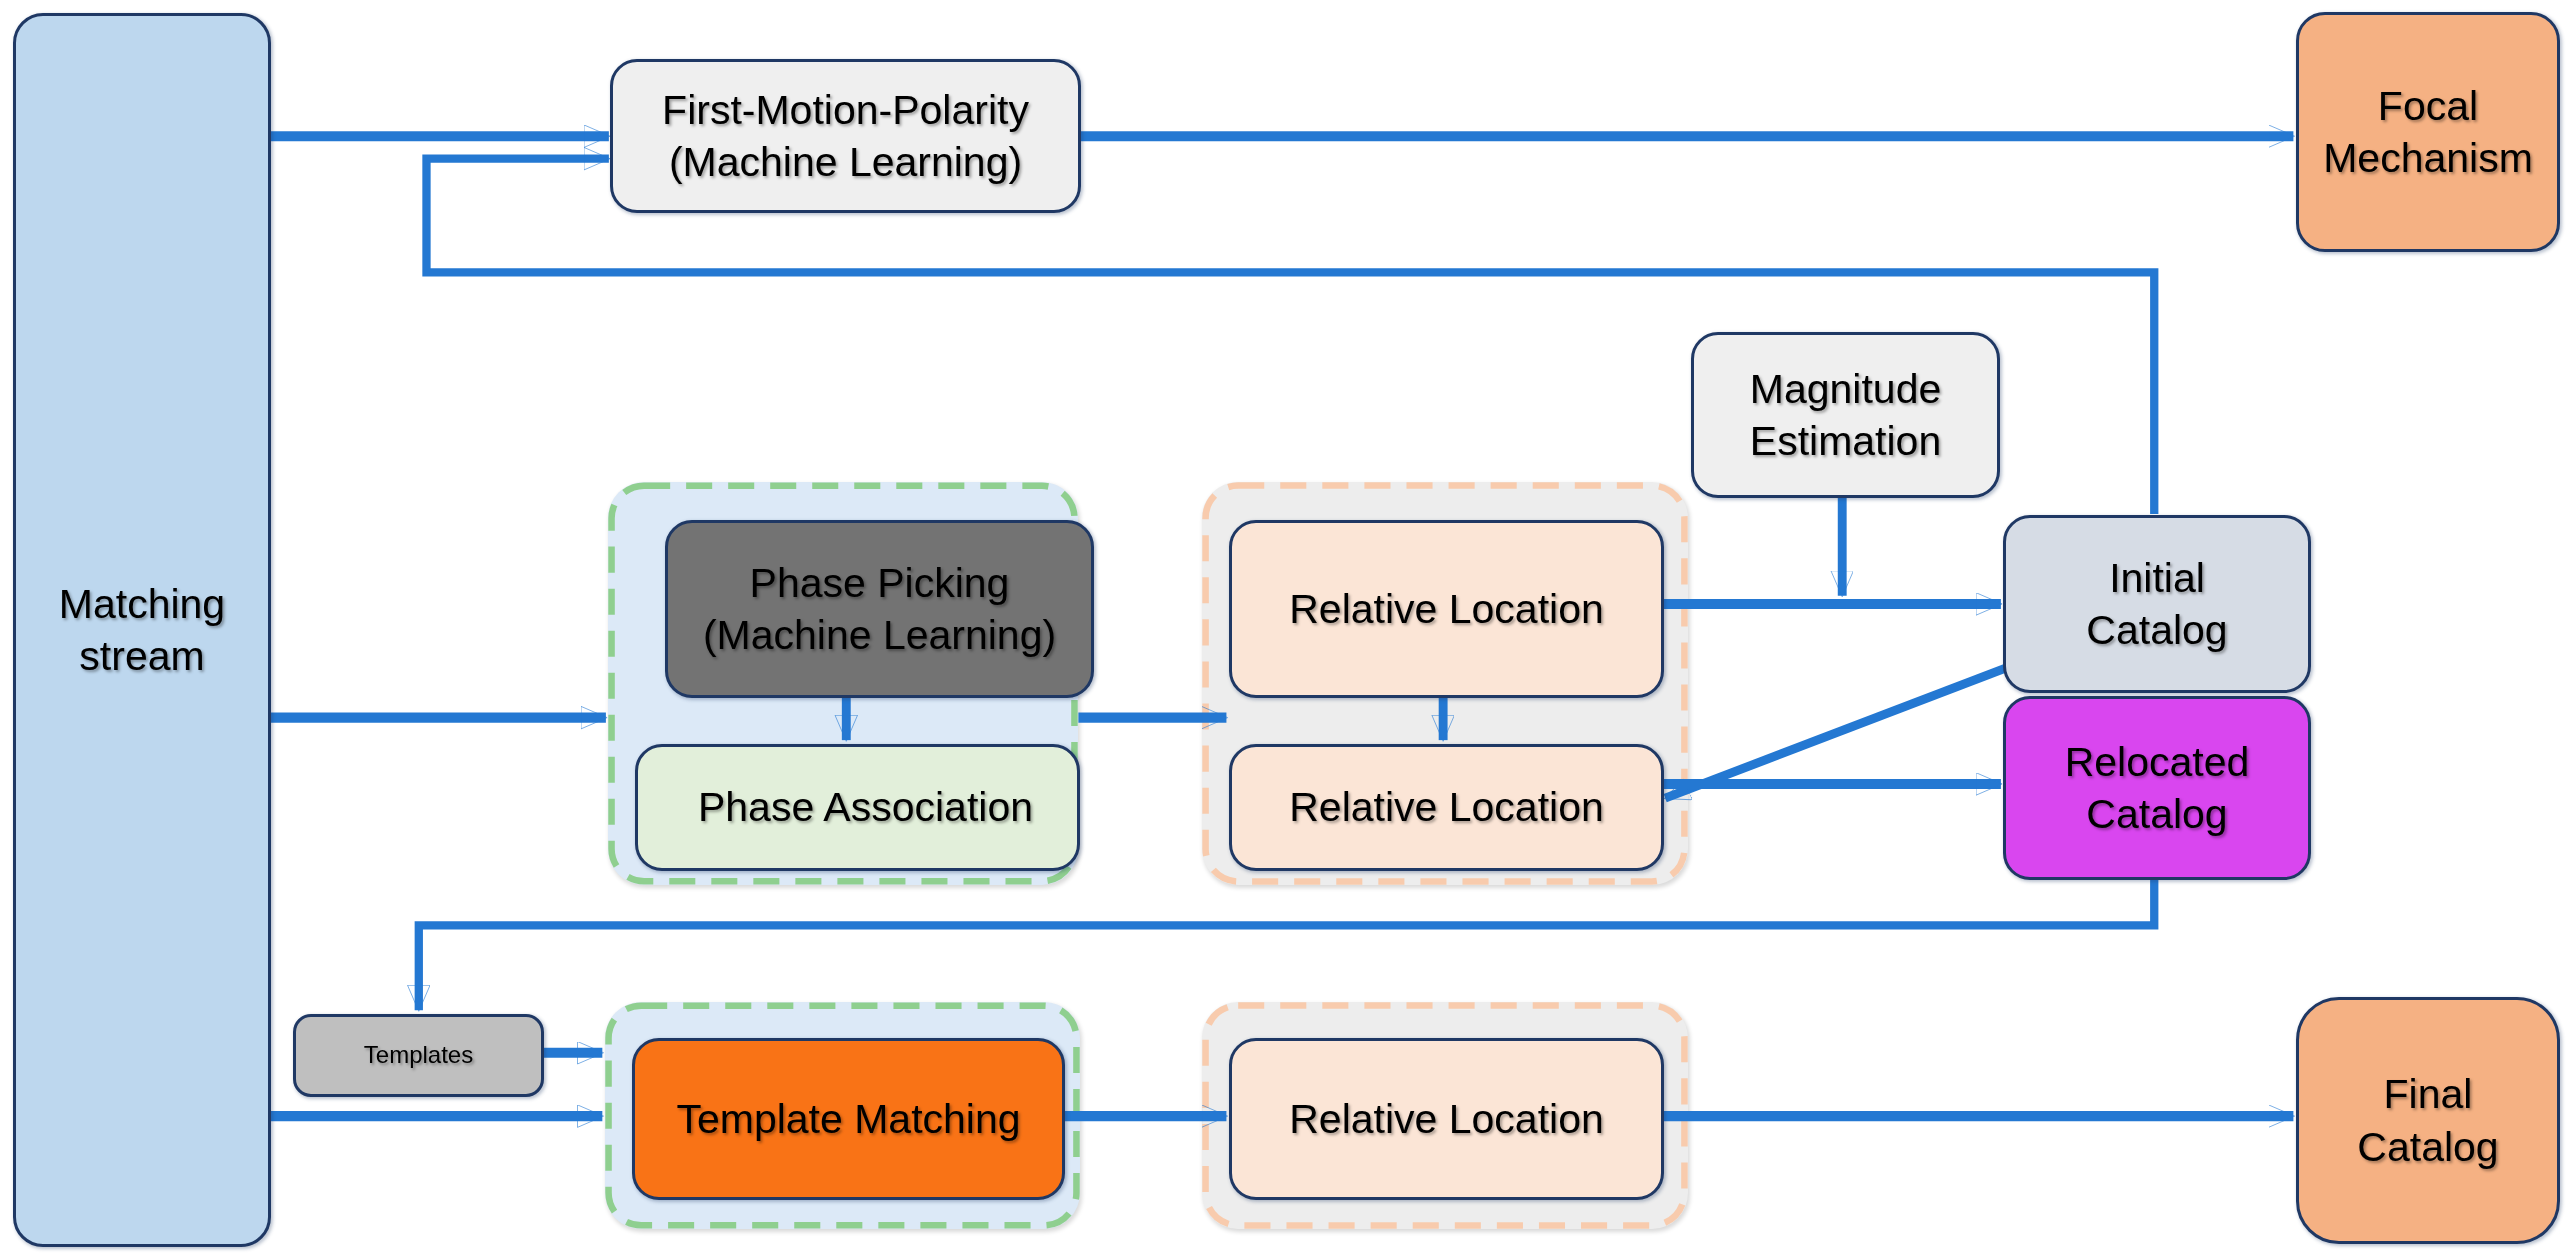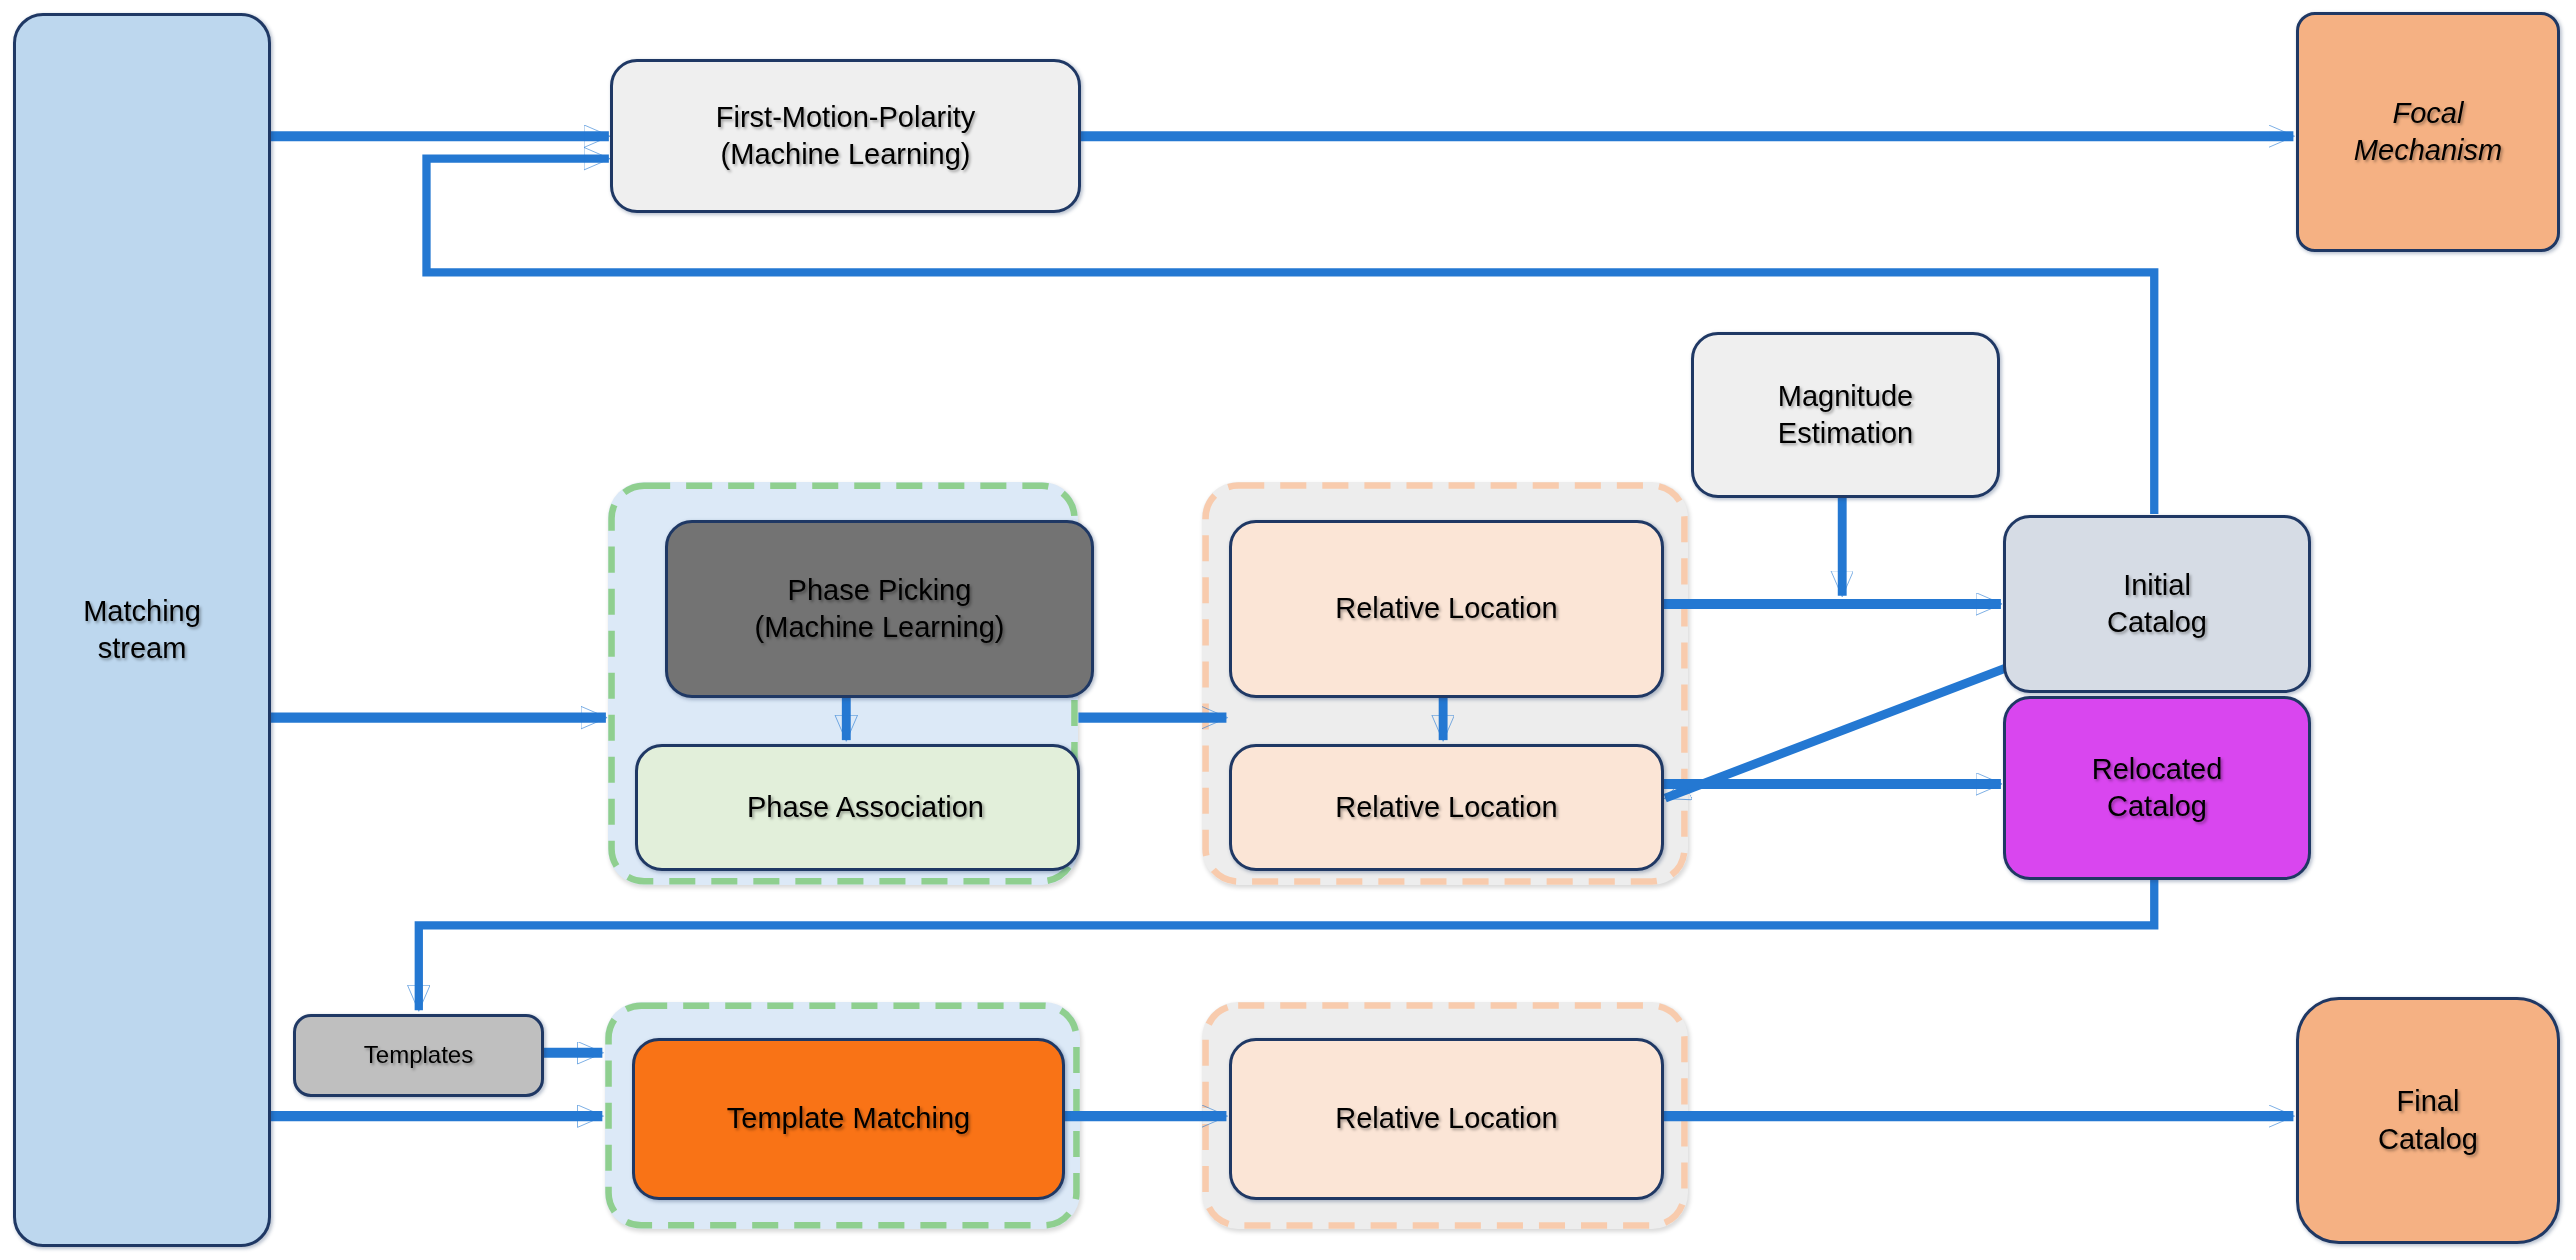--- a/index.html
+++ b/index.html
@@ -17,26 +17,26 @@
   
   .edges{position:absolute;left:0;top:0;z-index:2;}
   .edges path{fill:none;stroke:#2478D2;}
   .e-main{stroke-width:17px;}
   .e-mid{stroke-width:15px;}
   .e-thin{stroke-width:14px;}
 
   
   .node{position:absolute;z-index:3;display:flex;align-items:center;justify-content:center;
         text-align:center;border:3.6px solid #1F3864;border-radius:27px;color:#000;
-        font-size:29px;line-height:1.28;box-shadow:1.2px 1.8px 3.6px rgba(31,56,100,0.30);}
+        font-size:41px;line-height:1.28;box-shadow:1.2px 1.8px 3.6px rgba(31,56,100,0.30);}
   .label{white-space:pre-line;text-shadow:1.8px 2.4px 3px rgba(0,0,0,0.35);}
 
   #n-waveform{left:13px;top:13px;width:252px;height:1228px;background:#BDD7EE;border-radius:30px;}
   #n-fmp{left:610px;top:59px;width:465px;height:148px;background:#EFEFEF;}
-  #n-focal{left:2296px;top:12.4px;width:258px;height:234px;background:#F5B183;border-radius:19px;font-style:italic;}
+  #n-focal{left:2296px;top:12.4px;width:258px;height:234px;background:#F5B183;border-radius:29px;}
   #n-magnitude{left:1691px;top:332px;width:303px;height:160px;background:#EFEFEF;}
   #n-picking{left:665px;top:520px;width:423px;height:172px;background:#737373;}
   #n-association{left:635px;top:744px;width:423px;height:121px;background:#E2EFDA;padding-left:16px;}
   #n-absolute{left:1229px;top:520px;width:429px;height:172px;background:#FBE5D6;}
   #n-relative{left:1229px;top:744px;width:429px;height:121px;background:#FBE5D6;}
   #n-initial{left:2003px;top:515px;width:302px;height:172px;background:#D6DCE5;}
   #n-relocated{left:2003px;top:696px;width:302px;height:178px;background:#d946ef;}
   #n-templates{left:293px;top:1014px;width:245px;height:77px;background:#BFBFBF;border-radius:18px;font-size:24px;}
   #n-tmatching{left:632px;top:1038px;width:427px;height:156px;background:#f97316;}
   #n-relbottom{left:1229px;top:1038px;width:429px;height:156px;background:#FBE5D6;}

